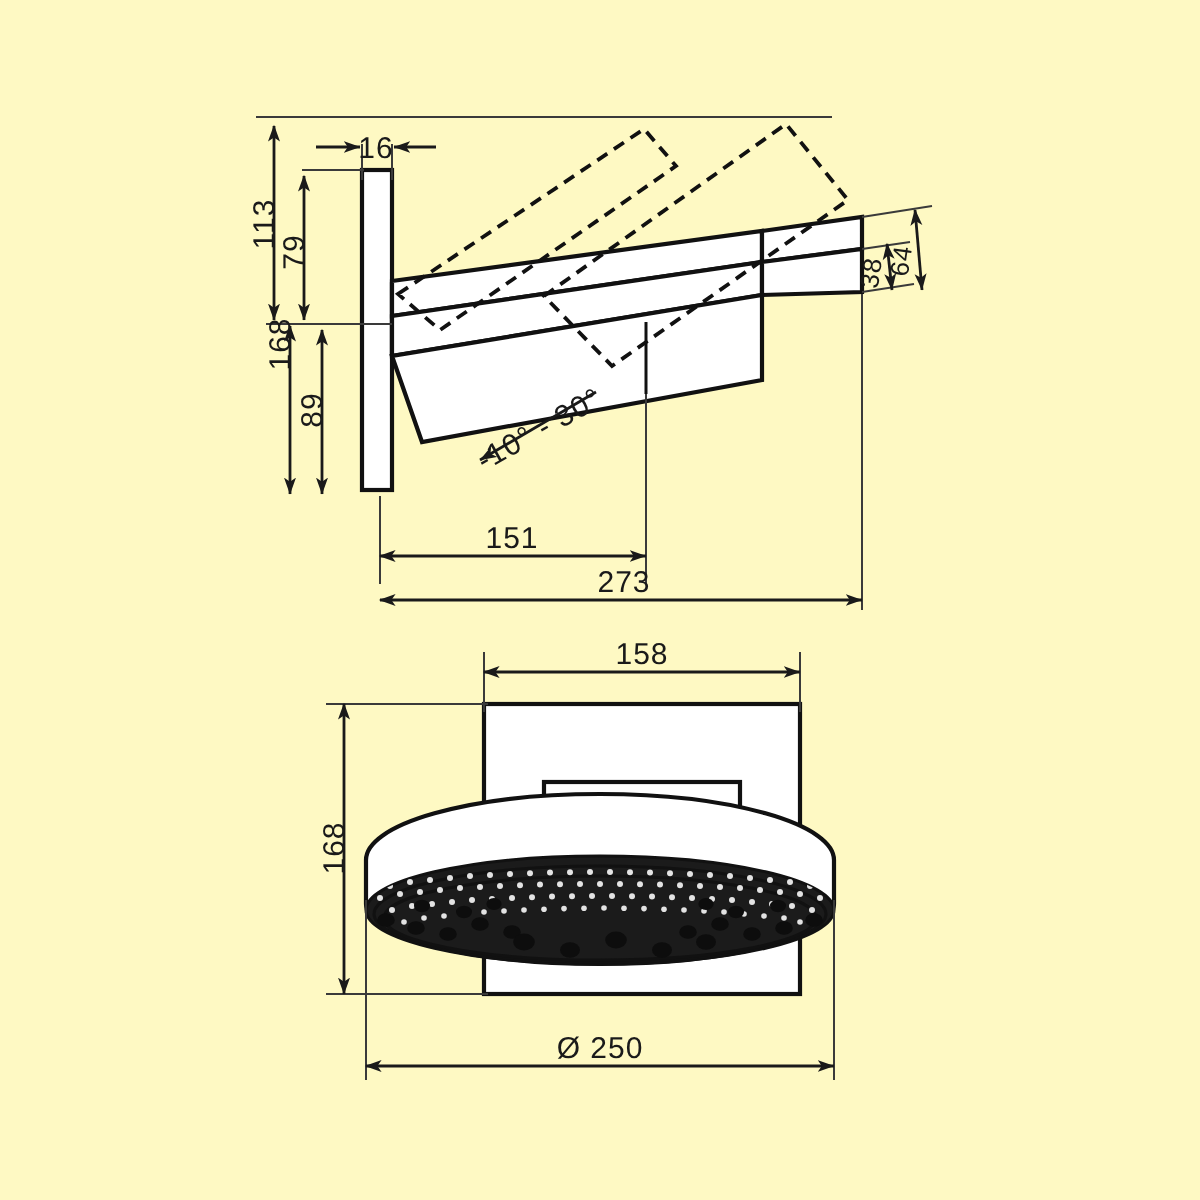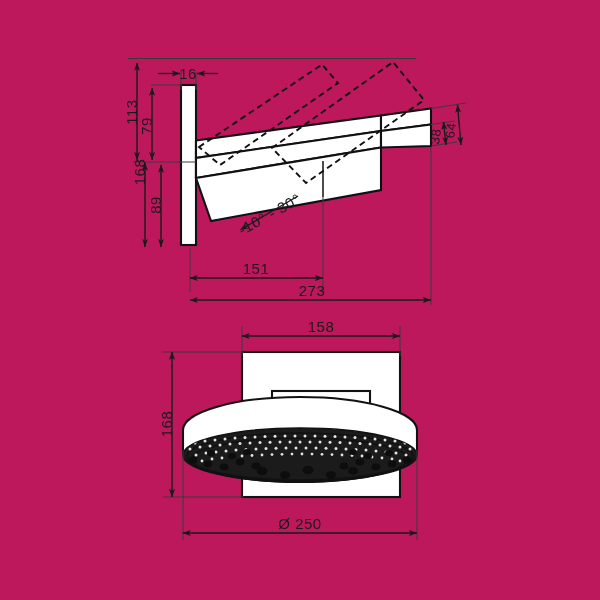--- a/index.html
+++ b/index.html
@@ -10,21 +10,21 @@
   body {
     width: 600px;
     height: 600px;
     font-family: "Liberation Sans", sans-serif;
     overflow: hidden;
   }
   #sheet {
     position: relative;
     width: 600px;
     height: 600px;
-    background: #be185d;
+    background: #fef9c3;
   }
   svg.drawing {
     display: block;
     width: 600px;
     height: 600px;
   }
   .dimtext {
     font-family: "Liberation Sans", sans-serif;
     font-size: 15px;
     fill: #1a1a1a;

